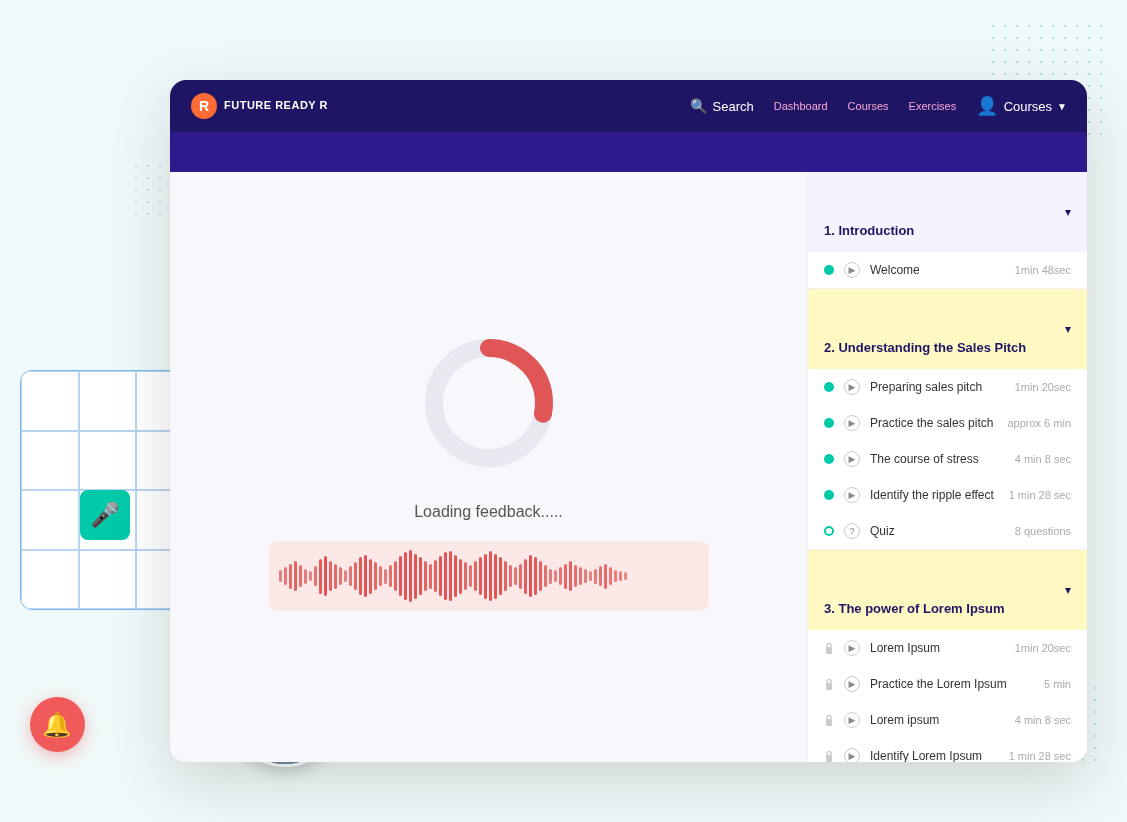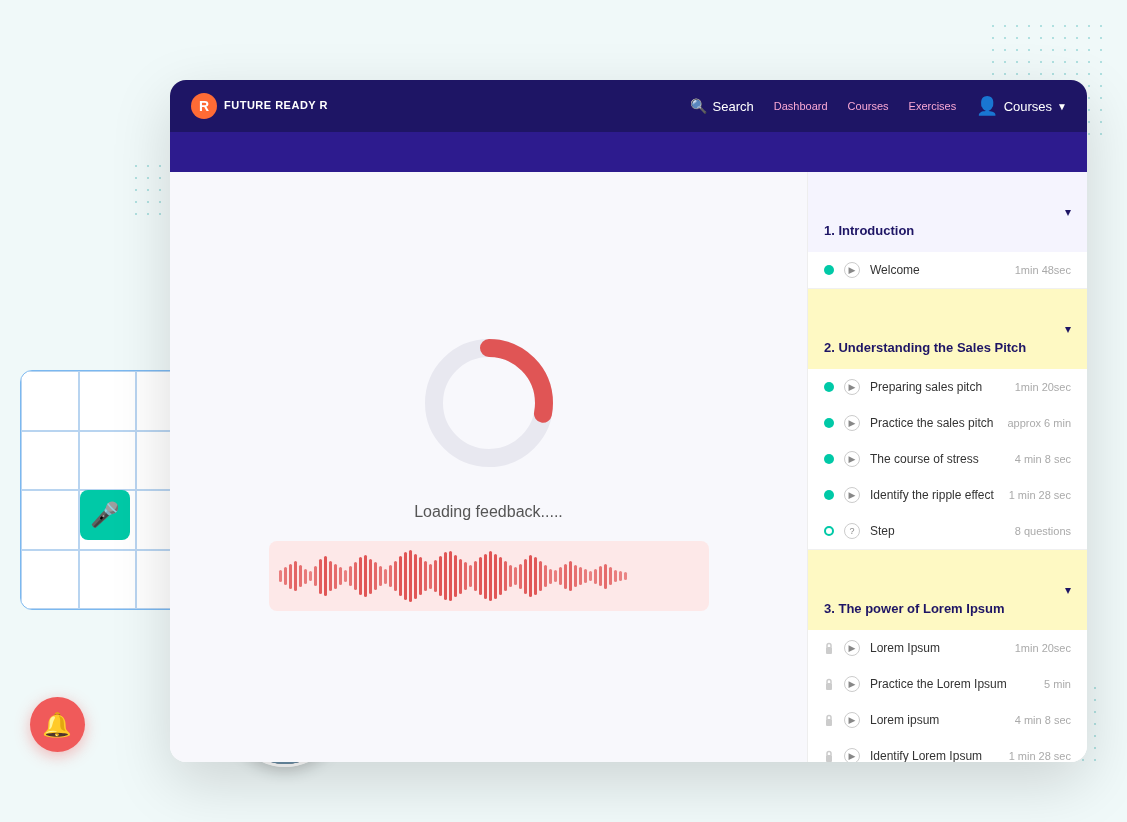--- a/index.html
+++ b/index.html
@@ -624,21 +624,21 @@
         <div class="sidebar-item">
           <div class="dot-green"></div>
           <div class="item-icon">▶</div>
           <span class="item-label">Identify the ripple effect</span>
           <span class="item-time">1 min 28 sec</span>
         </div>
 
         <div class="sidebar-item">
           <div class="dot-outline"></div>
           <div class="item-icon">?</div>
-          <span class="item-label">Step</span>
+          <span class="item-label">Quiz</span>
           <span class="item-time">8 questions</span>
         </div>
       </div>
 
       <div class="sidebar-section">
         <div class="sidebar-section-header white-bg">
           <span class="sidebar-section-title">3. The power of Lorem Ipsum</span>
           <span class="chevron">▾</span>
         </div>
 

